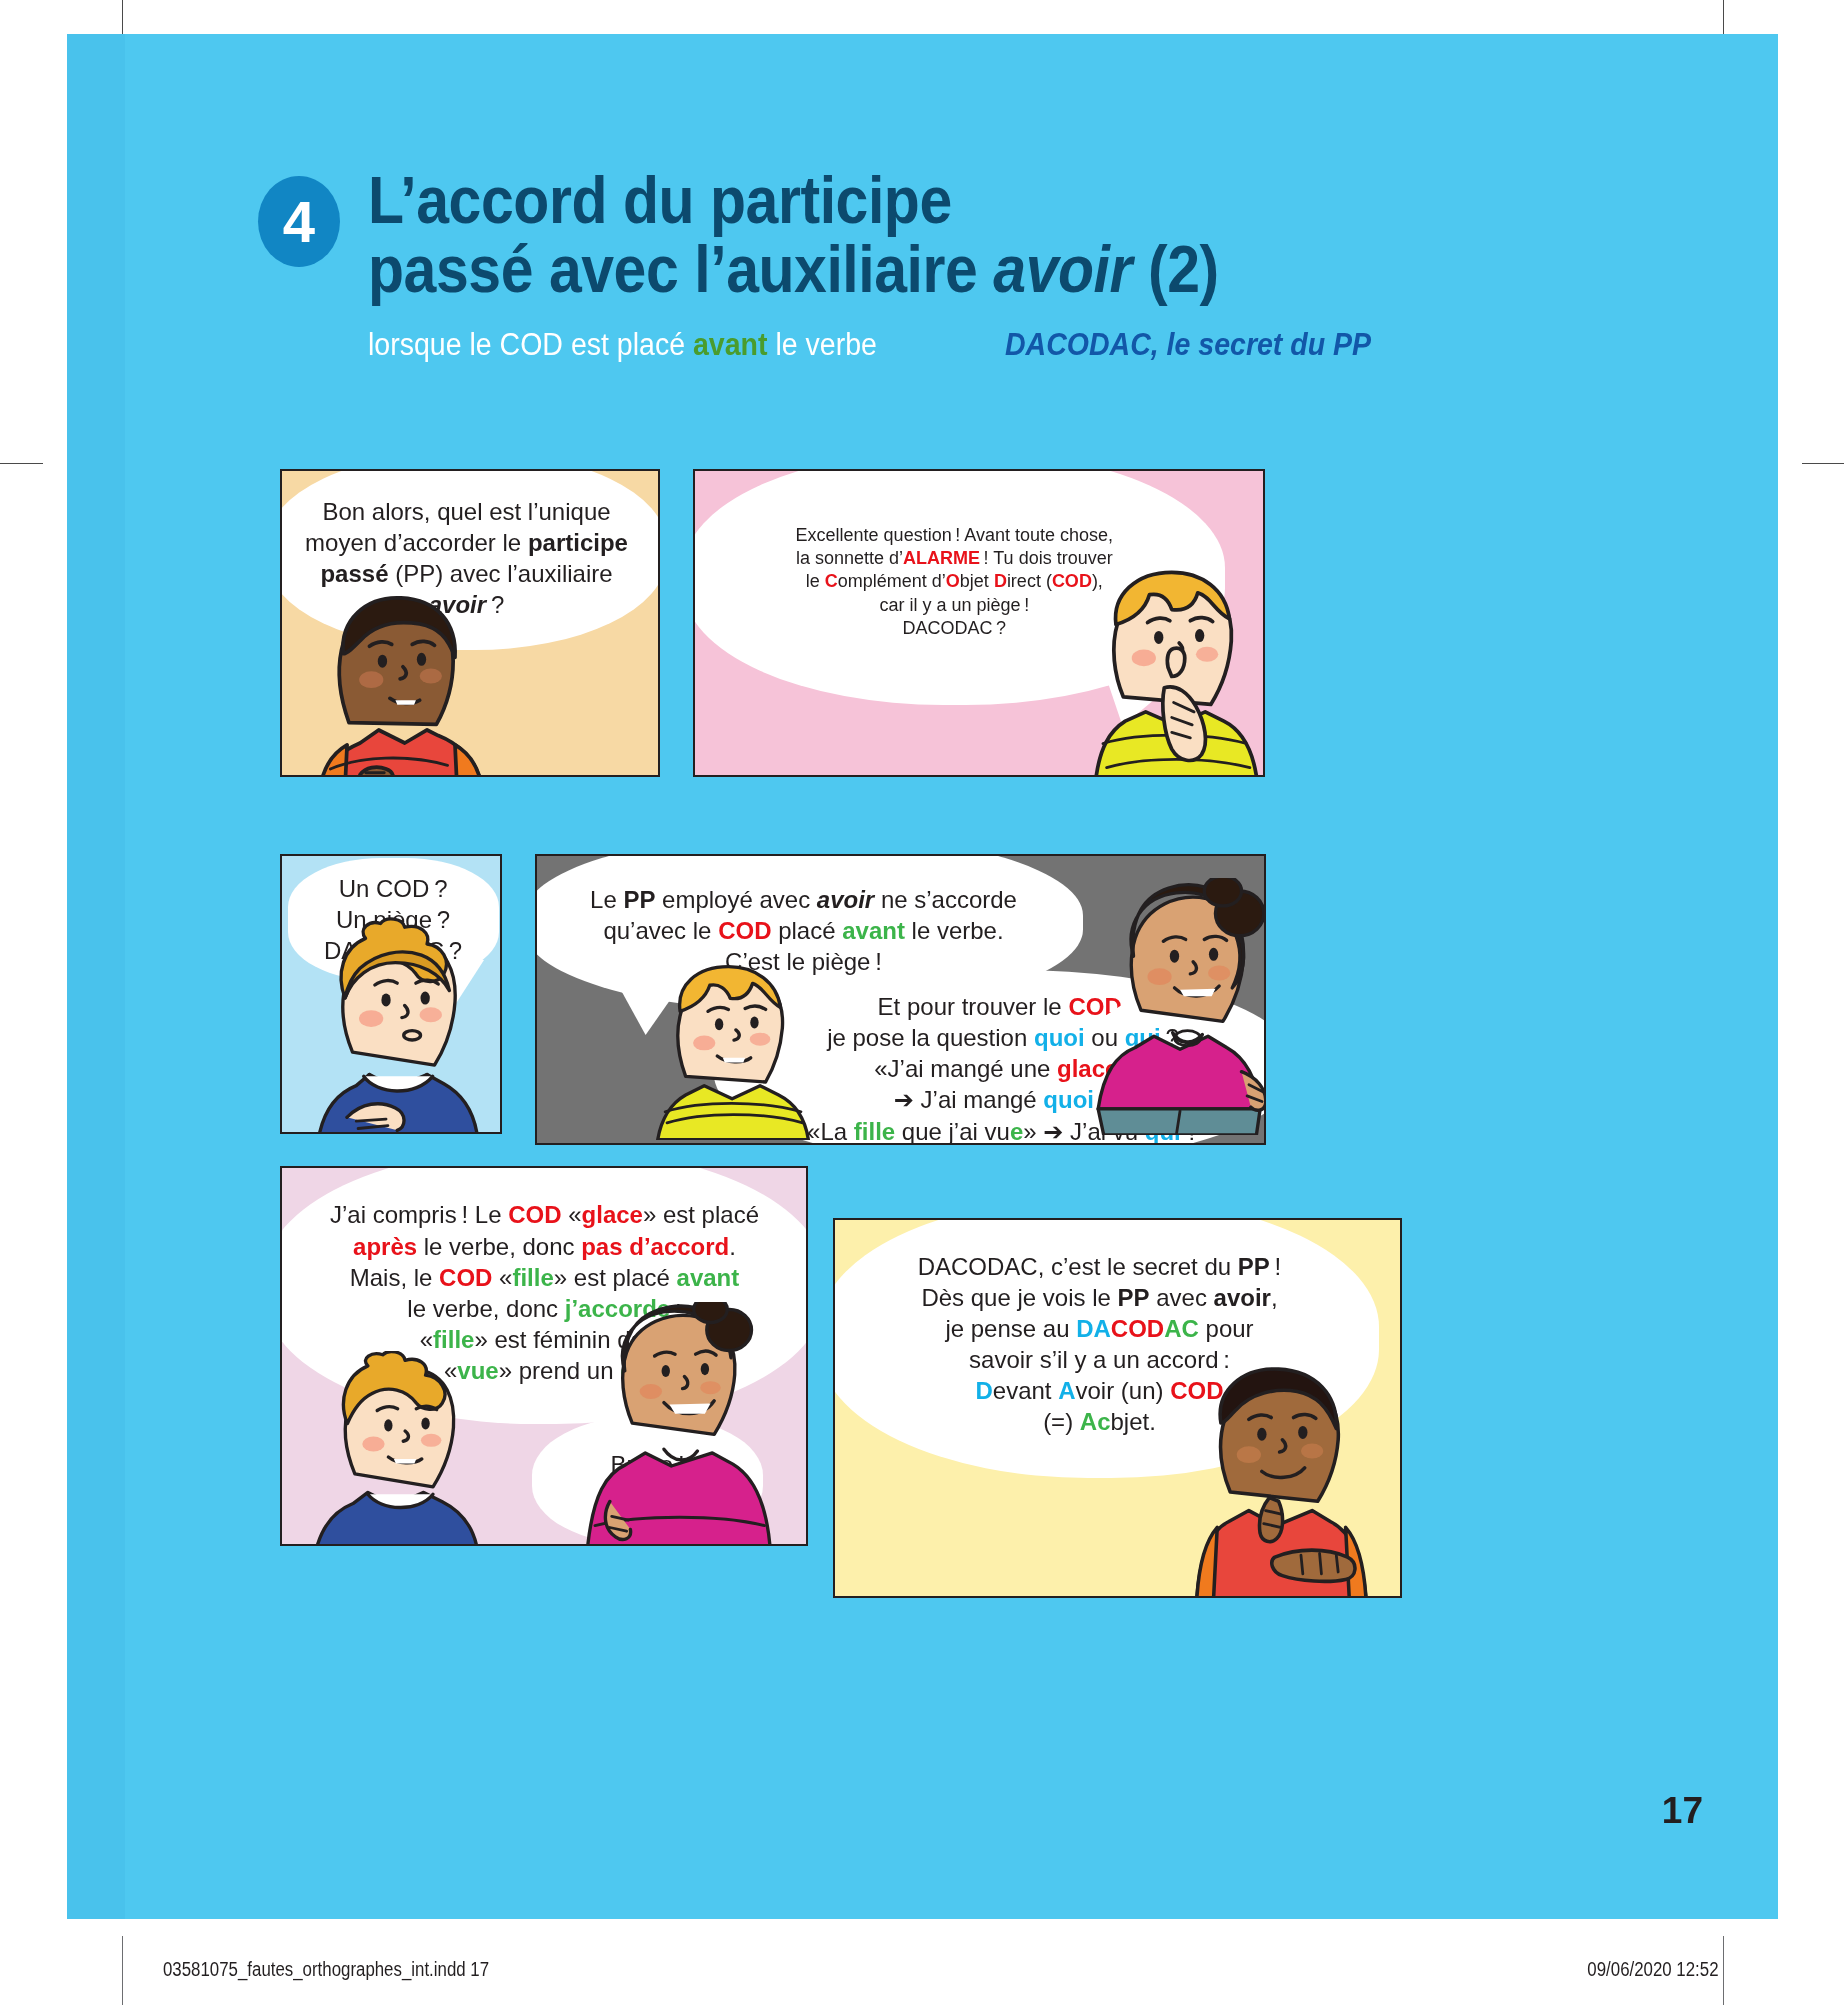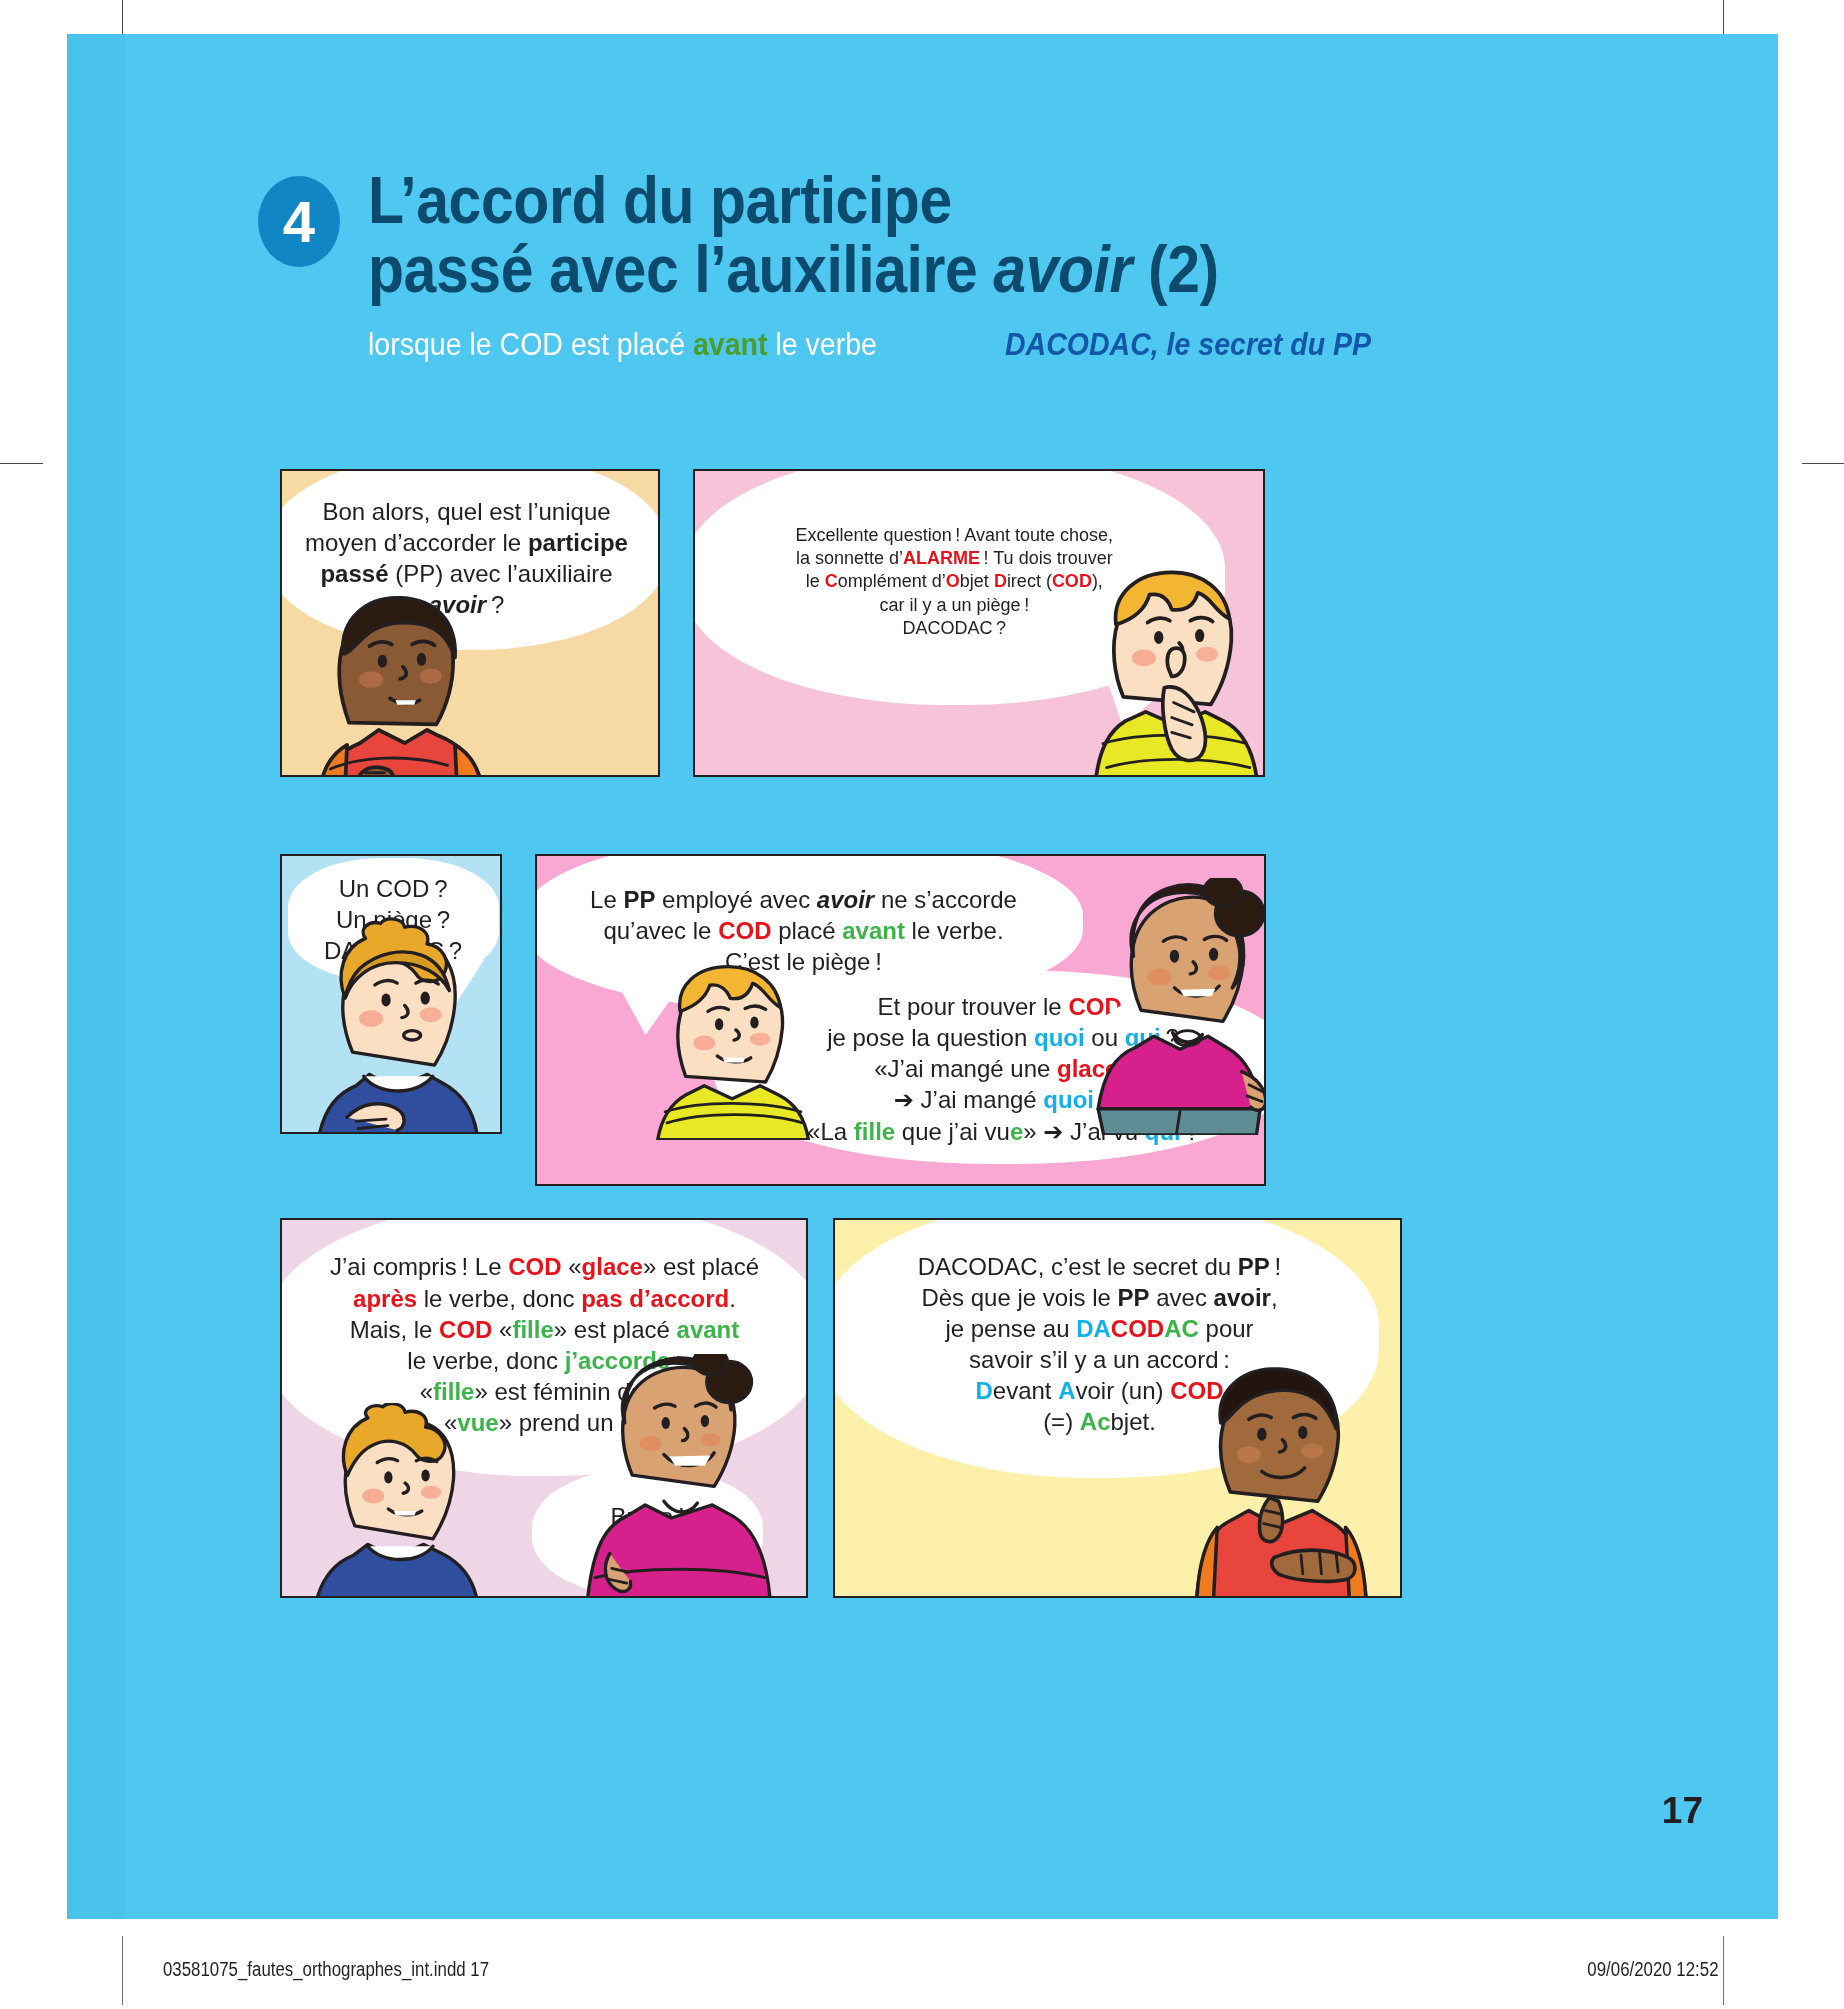--- a/index.html
+++ b/index.html
@@ -208,21 +208,21 @@
           <path d="M70 182 C50 190 36 206 30 236 L200 236 C196 208 182 190 164 180 L146 170 L112 184 L84 170 Z" fill="#2f4f9e"></path>
           <path d="M84 170 C96 186 128 188 146 170 C136 182 98 184 84 170 Z" fill="#ffffff"></path>
           <path d="M78 172 C92 192 134 194 152 172" fill="#ffffff"></path>
           <path d="M60 216 C76 200 96 198 112 206 C124 212 124 226 114 230" fill="#fadfc3"></path>
           <path d="M70 220 L102 218 M72 228 L104 225" fill="none" stroke-width="3"></path>
         </g>
       </svg>
     </div>
   </div>
 
-  <div class="panel" style="left:468px;top:820px;width:731px;height:332px;background:#f9a8d4;">
+  <div class="panel" style="left:468px;top:820px;width:731px;height:291px;background:#737373;">
 
     <div class="bubble" style="left:-13px;top:-22.4px;width:559px;height:177px;">
       <div class="txt" style="font-size:24px;width:518px;padding-top:17px;">
         <div><span>Le </span><b>PP</b><span> employé avec </span><b><i>avoir</i></b><span> ne s’accorde</span></div>
         <div><span>qu’avec le </span><span class="red">COD</span><span> placé </span><span class="grn">avant</span><span> le verbe.</span></div>
         <div>C’est le piège !</div>
       </div>
     </div>
     <div class="tail" style="left:80px;top:127px;width:65px;height:52px;clip-path:polygon(0 0,100% 0,44% 100%);"></div>
 
@@ -280,21 +280,21 @@
           <ellipse cx="112" cy="172" rx="14" ry="8" fill="none" stroke-width="3"></ellipse>
           <path d="M16 248 L190 248 L186 276 L22 276 Z" fill="#5f8d96"></path>
           <path d="M104 250 L100 276" fill="none" stroke-width="3"></path>
           <path d="M170 208 C186 214 196 226 196 240 C196 250 186 252 180 246" fill="#d9a273"></path>
           <path d="M178 222 L194 230 M176 234 L192 240" fill="none" stroke-width="3"></path>
         </g>
       </svg>
     </div>
   </div>
 
-  <div class="panel" style="left:213px;top:1184px;width:528px;height:380px;background:#efd6e6;">
+  <div class="panel" style="left:213px;top:1132px;width:528px;height:380px;background:#efd6e6;">
     <div class="bubble" style="left:-17px;top:-20.5px;width:559px;height:276px;">
       <div class="txt" style="font-size:24px;width:505px;padding-top:15px;">
         <div><span>J’ai compris ! Le </span><span class="red">COD</span><span> «</span><span class="red">glace</span><span>» est placé</span></div>
         <div><span class="red">après</span><span> le verbe, donc </span><span class="red">pas d’accord</span><span>.</span></div>
         <div><span>Mais, le </span><span class="red">COD</span><span> «</span><span class="grn">fille</span><span>» est placé </span><span class="grn">avant</span></div>
         <div><span>le verbe, donc </span><span class="grn">j’accorde</span><span> :</span></div>
         <div><span>«</span><span class="grn">fille</span><span>» est féminin donc</span></div>
         <div><span>«</span><span class="grn">vue</span><span>» prend un </span><span class="grn">e</span><span> !</span></div>
       </div>
     </div>

